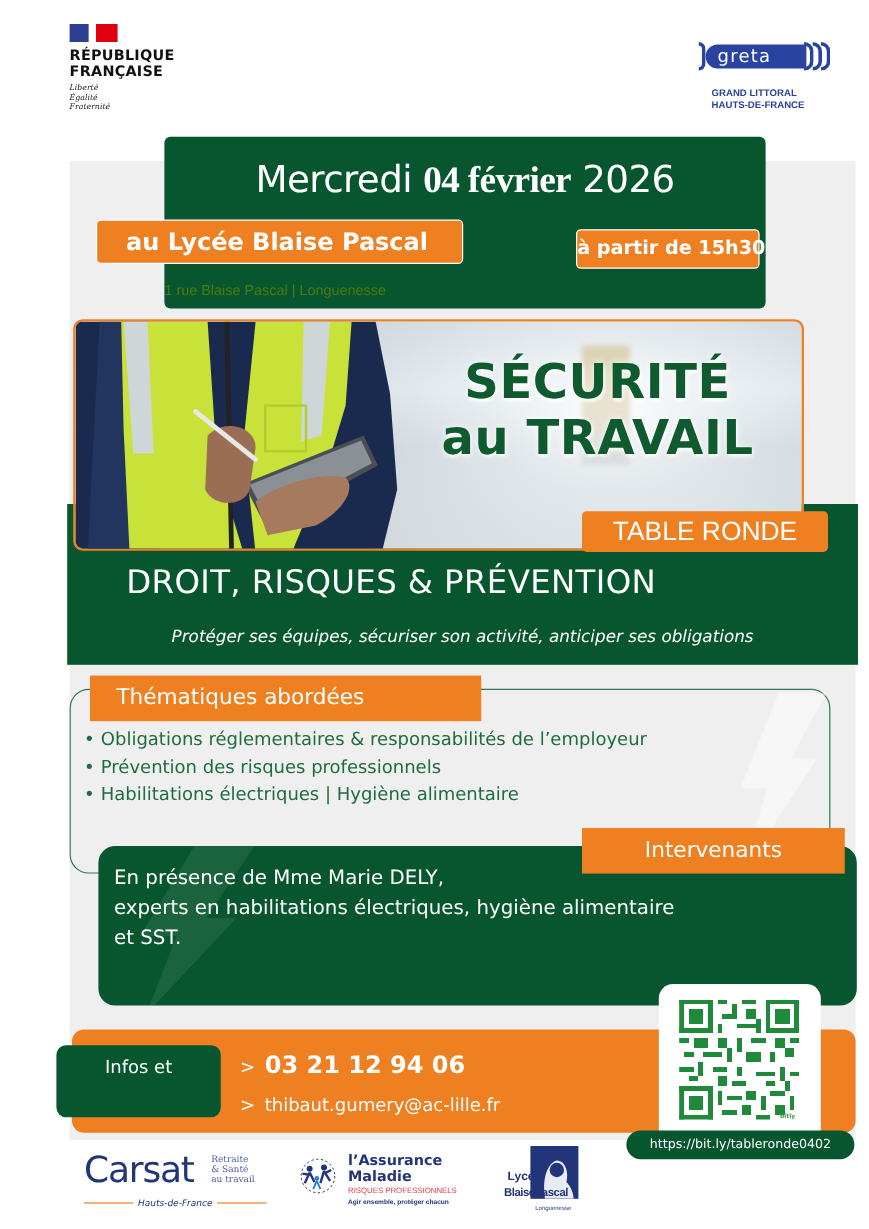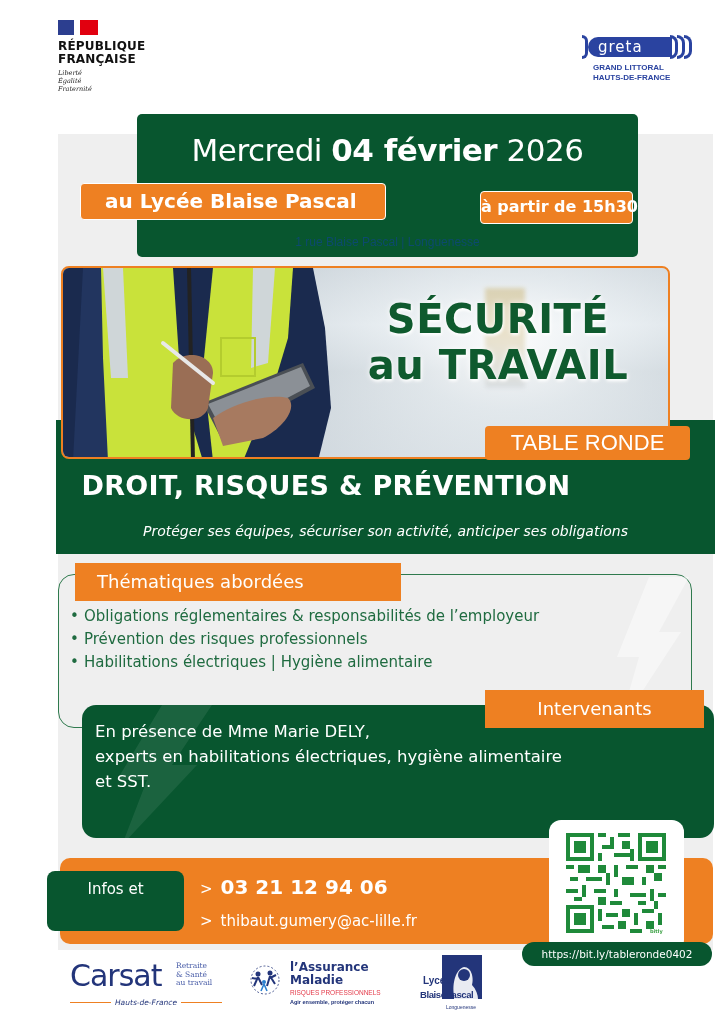--- a/index.html
+++ b/index.html
@@ -13,47 +13,47 @@
   .rf-flag .b { width: 16px; background: #2c3e8f; }
   .rf-flag .w { width: 6px; background: #fff; }
   .rf-flag .r { width: 18px; background: #e1000f; }
   .rf-title { font-family: "DejaVu Sans", sans-serif; font-weight: bold; font-size: 12px; line-height: 13px; color: #111; margin-top: 5px; letter-spacing: 0.2px; }
   .rf-motto { font-family: "DejaVu Serif", serif; font-style: italic; font-size: 6.5px; line-height: 8px; color: #222; margin-top: 3px; }
 
   .greta-logo { left: 582px; top: 34px; width: 120px; }
   .greta-band { position: relative; height: 26px; width: 112px; }
   .greta-band .bar { position: absolute; left: 6px; top: 3px; width: 84px; height: 20px; background: #2a43a0; border-radius: 10px 0 0 10px; color: #fff; font-family: "DejaVu Sans", sans-serif; font-size: 15px; line-height: 20px; padding-left: 10px; letter-spacing: 1px; }
   .greta-band .arc { position: absolute; top: 1px; width: 8px; height: 24px; border: 3px solid #2a43a0; border-left: none; border-radius: 0 12px 12px 0; }
-  .greta-sub { font-family: "Liberation Sans", sans-serif; font-weight: bold; font-size: 8px; line-height: 10px; color: #2a43a0; margin-top: 3px; padding-left: 11px; }
+  .greta-sub { font-family: "Liberation Sans", sans-serif; font-weight: bold; font-size: 8px; line-height: 10px; color: #2a43a0; margin-top: 13px; padding-left: 11px; }
 
   
   .panel { left: 58px; top: 134px; width: 655px; height: 816px; background: #efefef; }
 
   
   .date-box { left: 137px; top: 114px; width: 501px; height: 143px; background: #08562f; border-radius: 5px; }
   .date-line { left: 137px; top: 130px; width: 501px; text-align: center; color: #fff; font-size: 31px; line-height: 40px; font-family: "DejaVu Sans", sans-serif; letter-spacing: -0.5px; }
-  .date-line b { font-weight: bold; }
+  .date-line b { font-weight: bold; font-family: Liberation Serif, serif; }
   .date-line .light { font-weight: normal; }
   .pill-orange { background: #ee8022; color: #fff; border-radius: 4px; border: 1.5px solid #fff; font-family: "DejaVu Sans", sans-serif; font-weight: bold; white-space: nowrap; }
   .venue-pill { left: 80px; top: 183px; width: 306px; height: 37px; font-size: 20px; line-height: 34px; padding-left: 24px; }
   .time-pill { left: 480px; top: 191px; width: 153px; height: 33px; font-size: 16px; line-height: 30px; text-align: right; }
-  .address { left: 137px; top: 233px; width: 501px; text-align: center; color: #0c4a6e; font-size: 12px; line-height: 18px; font-family: "Liberation Sans", sans-serif; }
+  .address { left: 137px; top: 233px; width: 501px; color: #4d7c0f; font-size: 12px; line-height: 18px; font-family: "Liberation Sans", sans-serif; }
 
   
   .green-band { left: 56px; top: 420px; width: 659px; height: 134px; background: #08562f; }
   
   .banner { left: 61px; top: 266px; width: 609px; height: 193px; border: 2px solid #ee8022; border-radius: 8px; overflow: hidden;
     background: linear-gradient(180deg, #d6dde2 0%, #e8eef2 30%, #c9d2d8 55%, #e2e8ec 100%); }
   .banner .bg-glow { position: absolute; left: 250px; top: 0; width: 357px; height: 193px;
     background: radial-gradient(ellipse at 55% 40%, rgba(255,255,255,0.9) 0%, rgba(235,240,243,0.6) 40%, rgba(190,200,208,0.5) 100%); }
   .banner .pillar { position: absolute; left: 422px; top: 20px; width: 40px; height: 100px; background: linear-gradient(180deg, #c9b06a, #d9c48c 40%, #c8cdd0); opacity: 0.45; filter: blur(2px); }
   .worker { position: absolute; left: 0; top: 0; width: 270px; height: 193px; }
   .banner-title { position: absolute; left: 270px; top: 28px; width: 330px; text-align: center; color: #0f5a2e; font-family: "DejaVu Sans", sans-serif; font-weight: bold; font-size: 40px; line-height: 46px; text-shadow: 1px 2px 3px rgba(255,255,255,0.9), 0 0 6px rgba(255,255,255,0.8); letter-spacing: 0.5px; }
   .table-ronde { left: 485px; top: 426px; width: 205px; height: 34px; background: #ee8022; border-radius: 4px; color: #fff; font-family: "Liberation Sans", sans-serif; font-size: 22px; line-height: 34px; text-align: center; }
-  .band-title { left: 56px; top: 466px; width: 540px; text-align: center; color: #fff; font-family: "DejaVu Sans", sans-serif; font-weight: bold; font-size: 27px; line-height: 40px; letter-spacing: 0.3px; }
+  .band-title { left: 56px; top: 466px; width: 540px; text-align: center; color: #fff; font-family: "DejaVu Sans", sans-serif; font-weight: normal; font-size: 27px; line-height: 40px; letter-spacing: 0.3px; }
   .band-sub { left: 56px; top: 520px; width: 659px; text-align: center; color: #fff; font-family: "DejaVu Sans", sans-serif; font-style: italic; font-size: 14px; line-height: 22px; }
 
   
   .themes-box { left: 58px; top: 574px; width: 634px; height: 154px; border: 1.5px solid #2f7a4e; border-radius: 16px; }
   .bolt { position: absolute; }
   .themes-head { left: 75px; top: 563px; width: 326px; height: 38px; background: #ee8022; color: #fff; font-family: "DejaVu Sans", sans-serif; font-size: 18px; line-height: 38px; padding-left: 22px; }
   .themes-list { left: 70px; top: 605px; width: 600px; list-style: none; }
   .themes-list li { font-family: "DejaVu Sans", sans-serif; font-size: 15px; line-height: 23px; color: #1f6b40; white-space: nowrap; }
   .themes-list li::before { content: "•"; display: inline-block; width: 14px; color: #1f6b40; }
 

